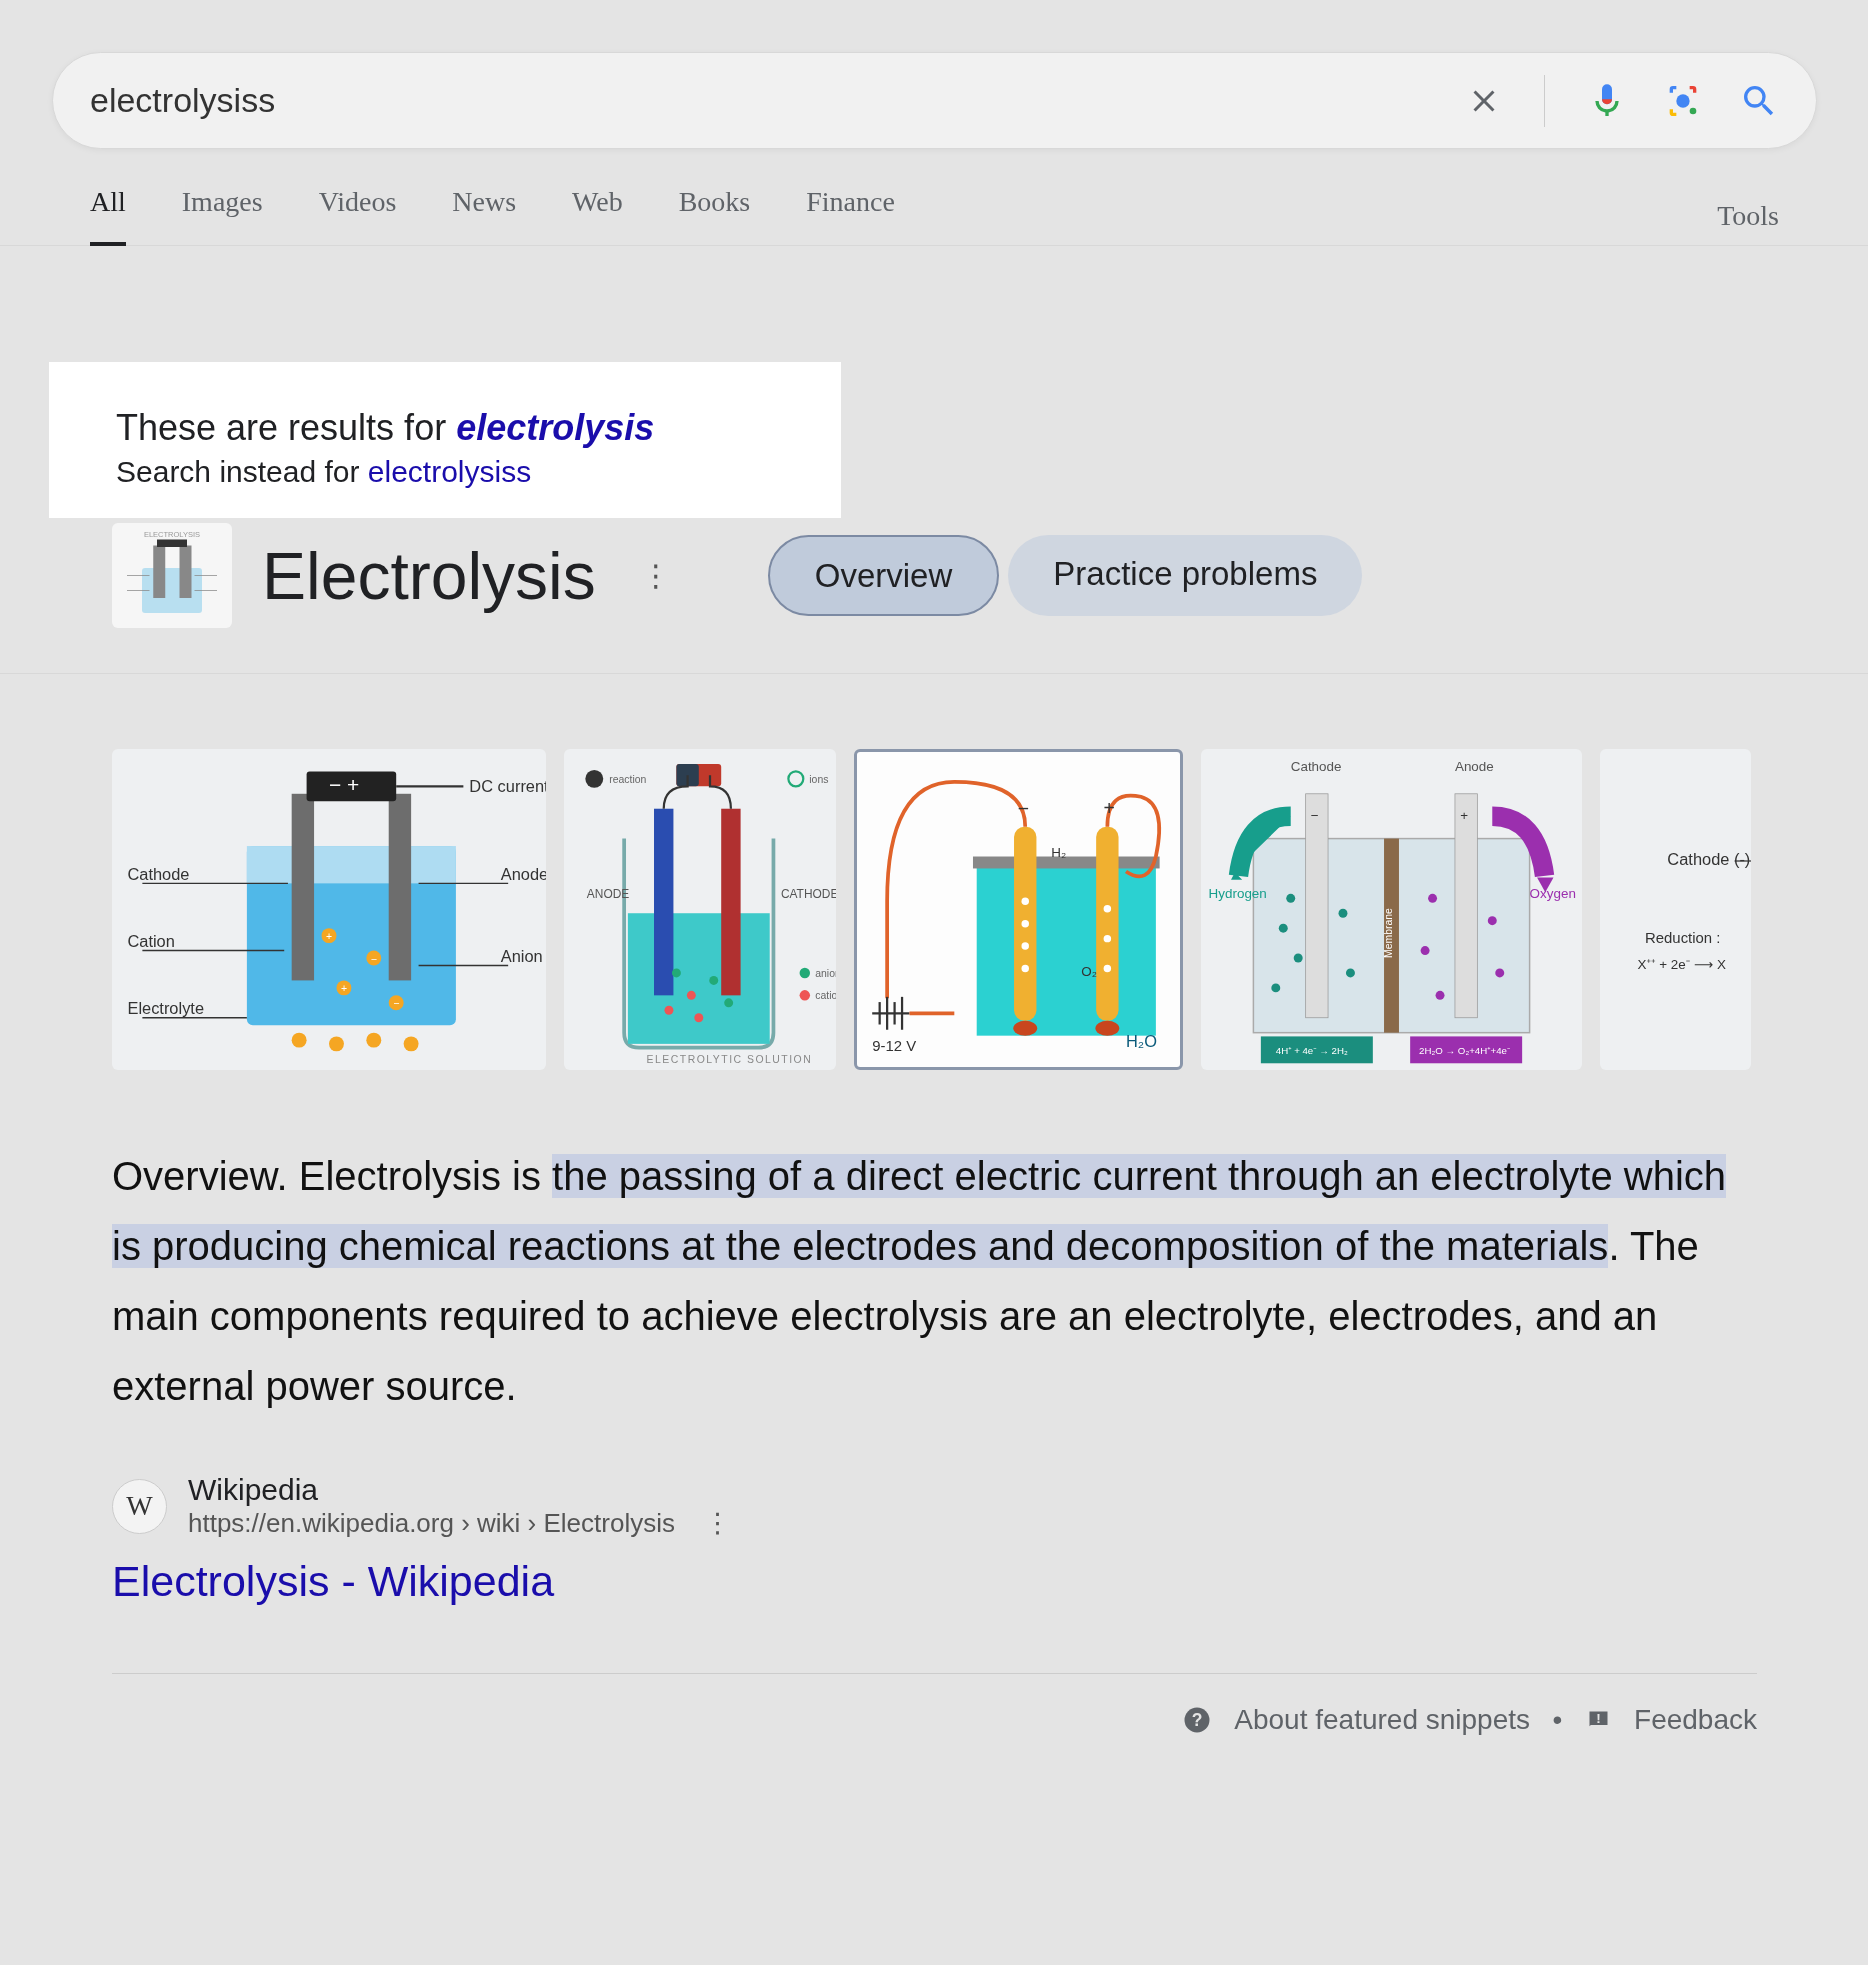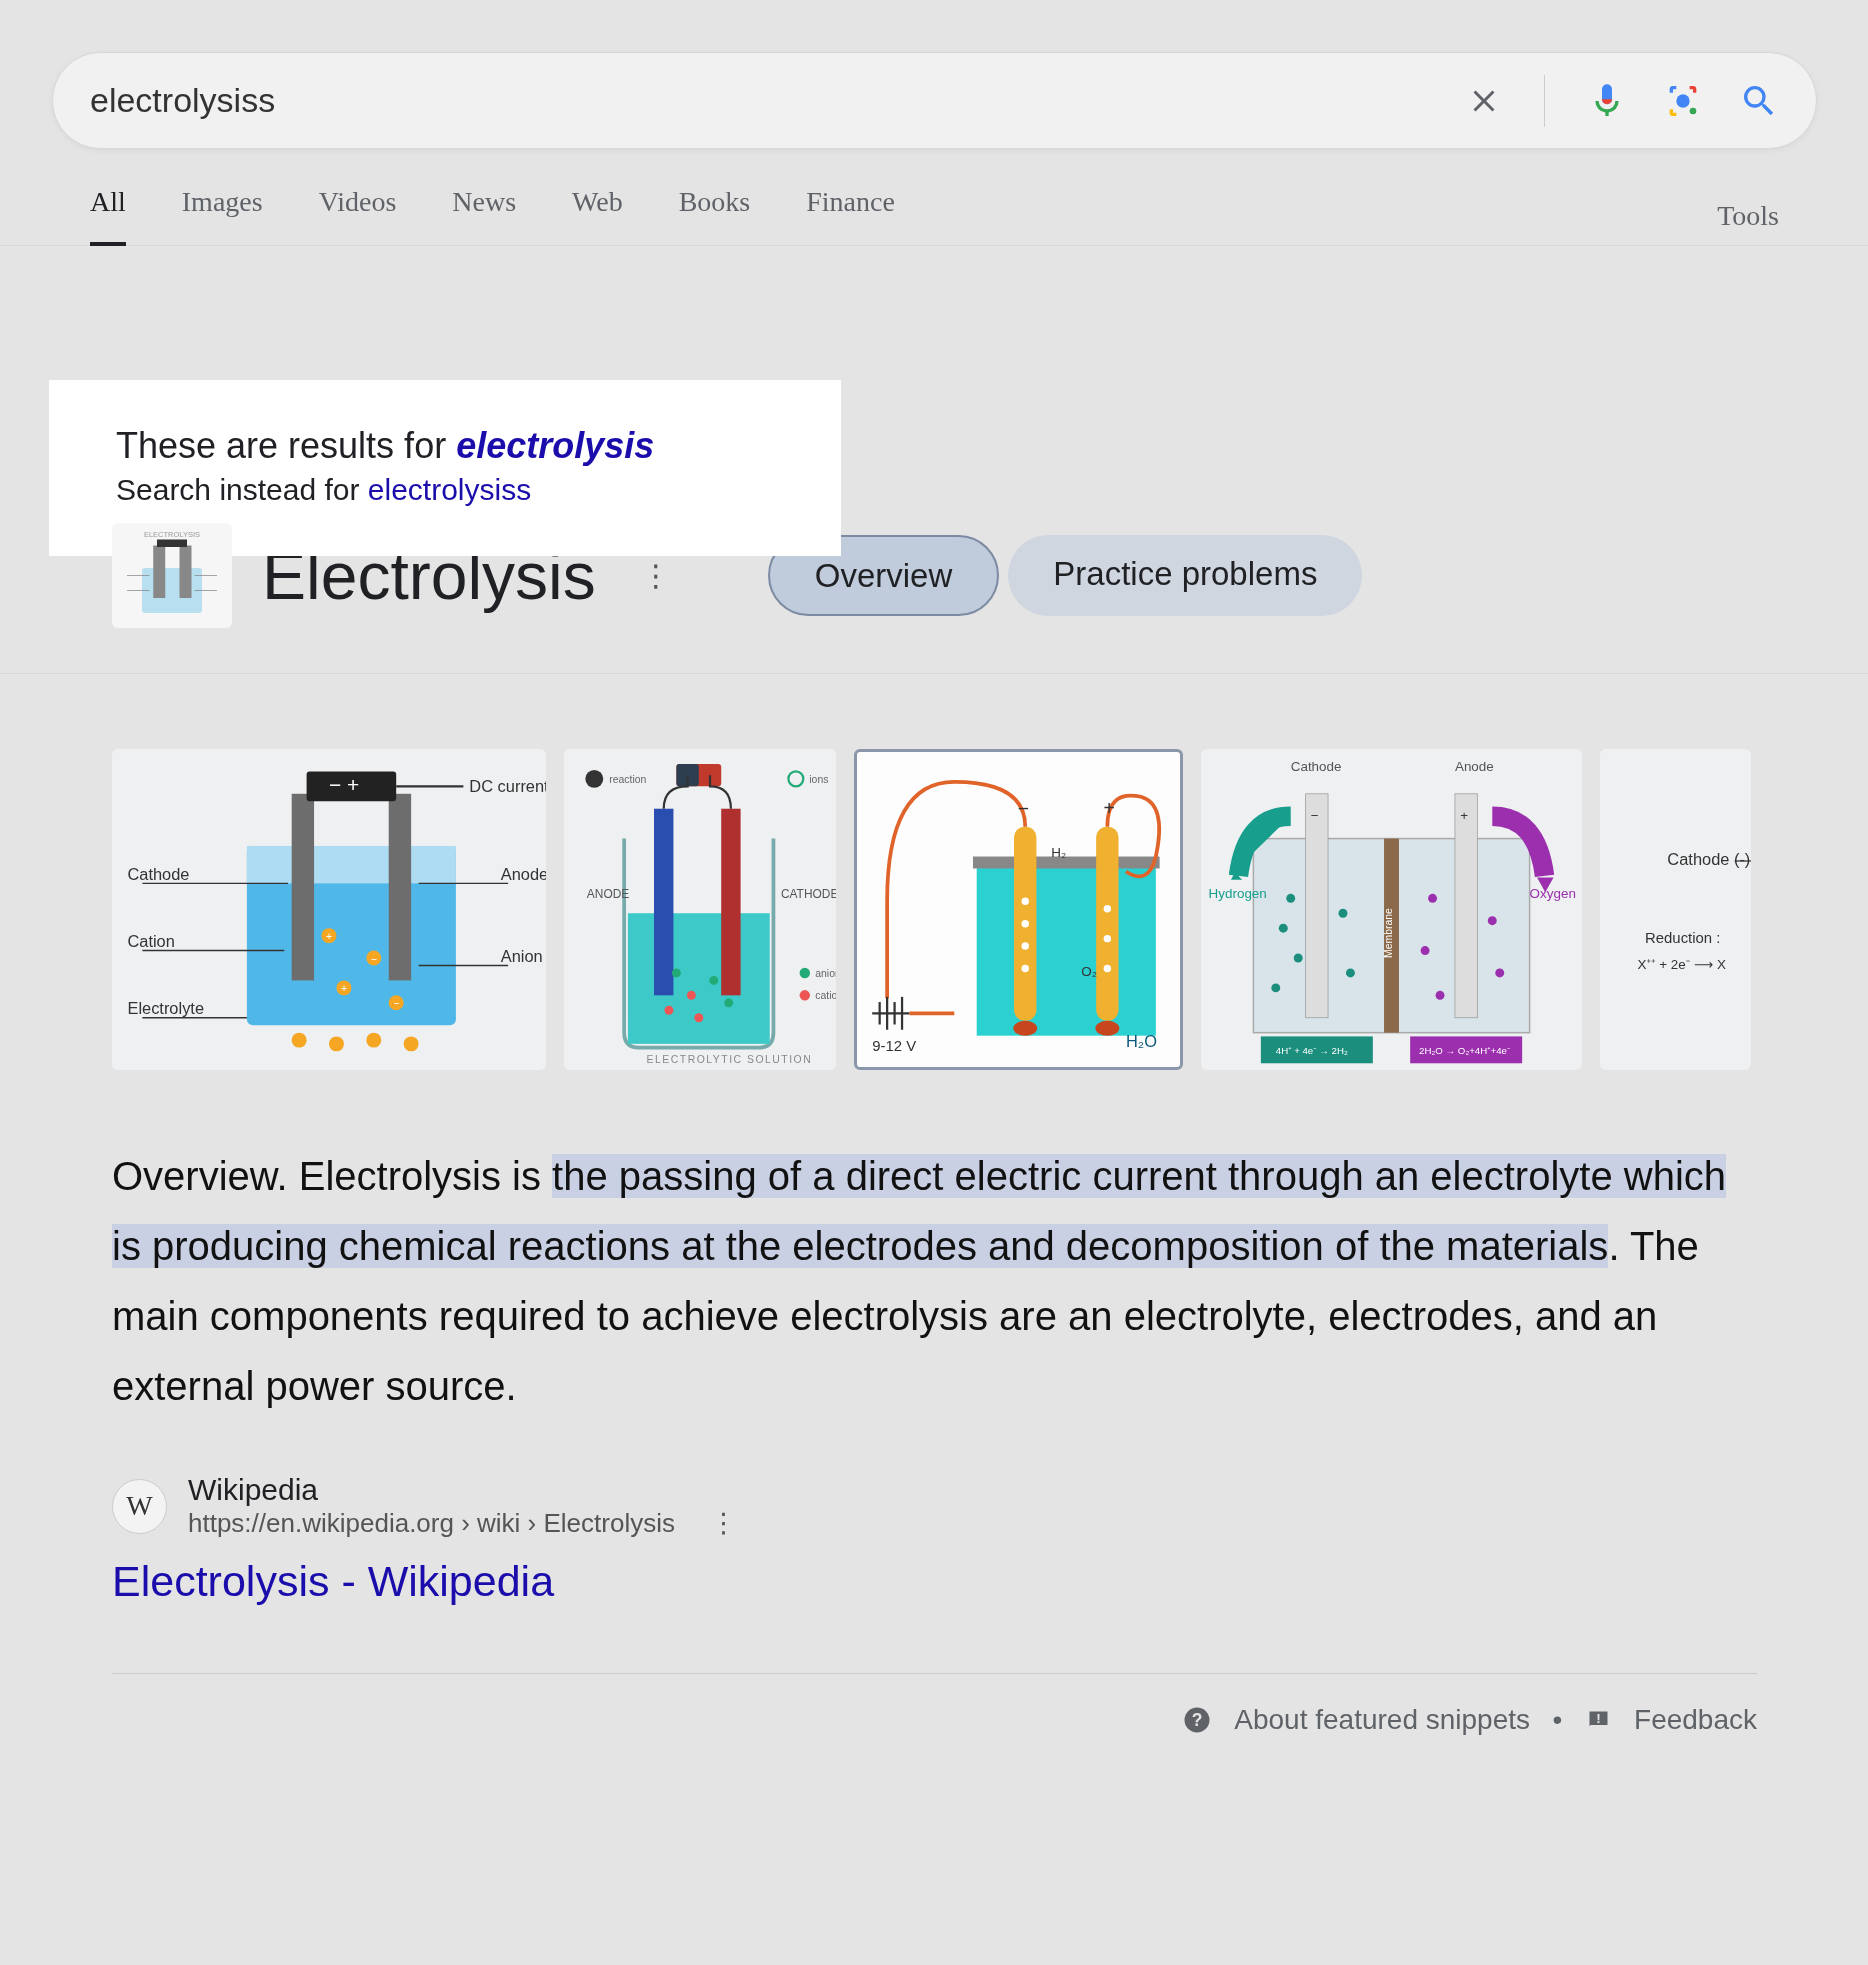--- a/index.html
+++ b/index.html
@@ -76,23 +76,23 @@
   }
   .tools {
     font-size: 28px;
     color: #5f6368;
     cursor: pointer;
   }
   
   .spellbox {
     position: absolute;
     left: 49px;
-    top: 380px;
+    top: 362px;
     background: #fff;
-    padding: 45px 67px 49px 67px;
+    padding: 45px 67px 29px 67px;
     width: 792px;
   }
   .spell-line1 {
     font-size: 36px;
     color: #202124;
   }
   .spell-line1 .corrected {
     color: #1a0dab;
     font-style: italic;
     font-weight: bold;
@@ -471,21 +471,21 @@
 </div>
 
 <div class="snippet">
   <span>Overview. Electrolysis is </span><span class="hl">the passing of a direct electric current through an electrolyte which is producing chemical reactions at the electrodes and decomposition of the materials</span><span>. The main components required to achieve electrolysis are an electrolyte, electrodes, and an external power source.</span>
 </div>
 
 <div class="src-row">
   <div class="src-favicon">W</div>
   <div class="src-text">
     <div class="src-name">Wikipedia</div>
-    <div style="display:flex;align-items:center;gap:20px;">
+    <div style="display:flex;align-items:center;gap:14px;">
       <span class="src-url">https://en.wikipedia.org › wiki › Electrolysis</span>
       <span class="src-dots">⋮</span>
     </div>
   </div>
 </div>
 <div class="result-title">Electrolysis - Wikipedia</div>
 
 <div class="divider"></div>
 
 <div class="footer-row">

